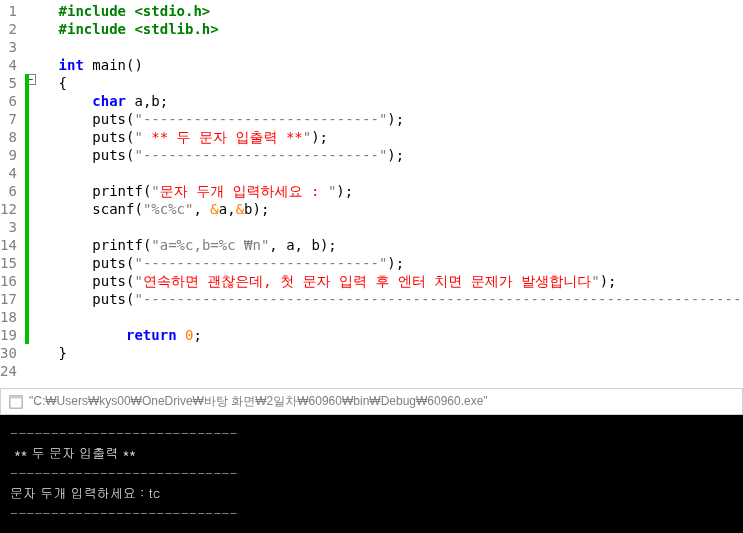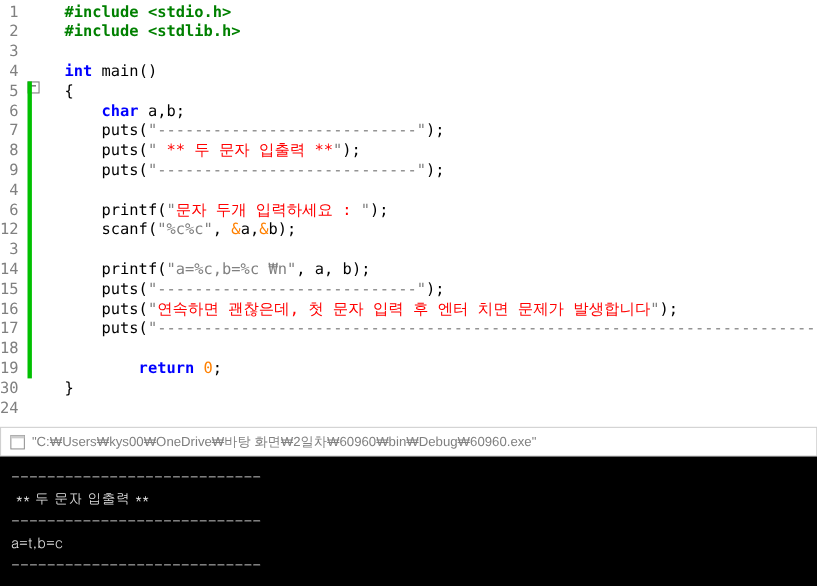--- a/index.html
+++ b/index.html
@@ -63,14 +63,14 @@
 </div>
 
 <div class="console-wrap">
   <div class="title-bar">
     <svg class="title-icon" viewBox="0 0 16 16">
         <rect x="1" y="1" width="14" height="14" fill="#fff" stroke="#888"></rect>
         <rect x="1" y="1" width="14" height="3" fill="#ccc"></rect>
       </svg>
     <span>"C:₩Users₩kys00₩OneDrive₩바탕 화면₩2일차₩60960₩bin₩Debug₩60960.exe"</span>
   </div>
-  <div class="console" id="console"><div>----------------------------</div><div> ** 두 문자 입출력 **</div><div>----------------------------</div><div>a=t,b=c</div><div>----------------------------</div></div>
+  <div class="console" id="console"><div>----------------------------</div><div> ** 두 문자 입출력 **</div><div>----------------------------</div><div>문자 두개 입력하세요 : tc</div><div>----------------------------</div></div>
 </div>
 
 </body></html>

